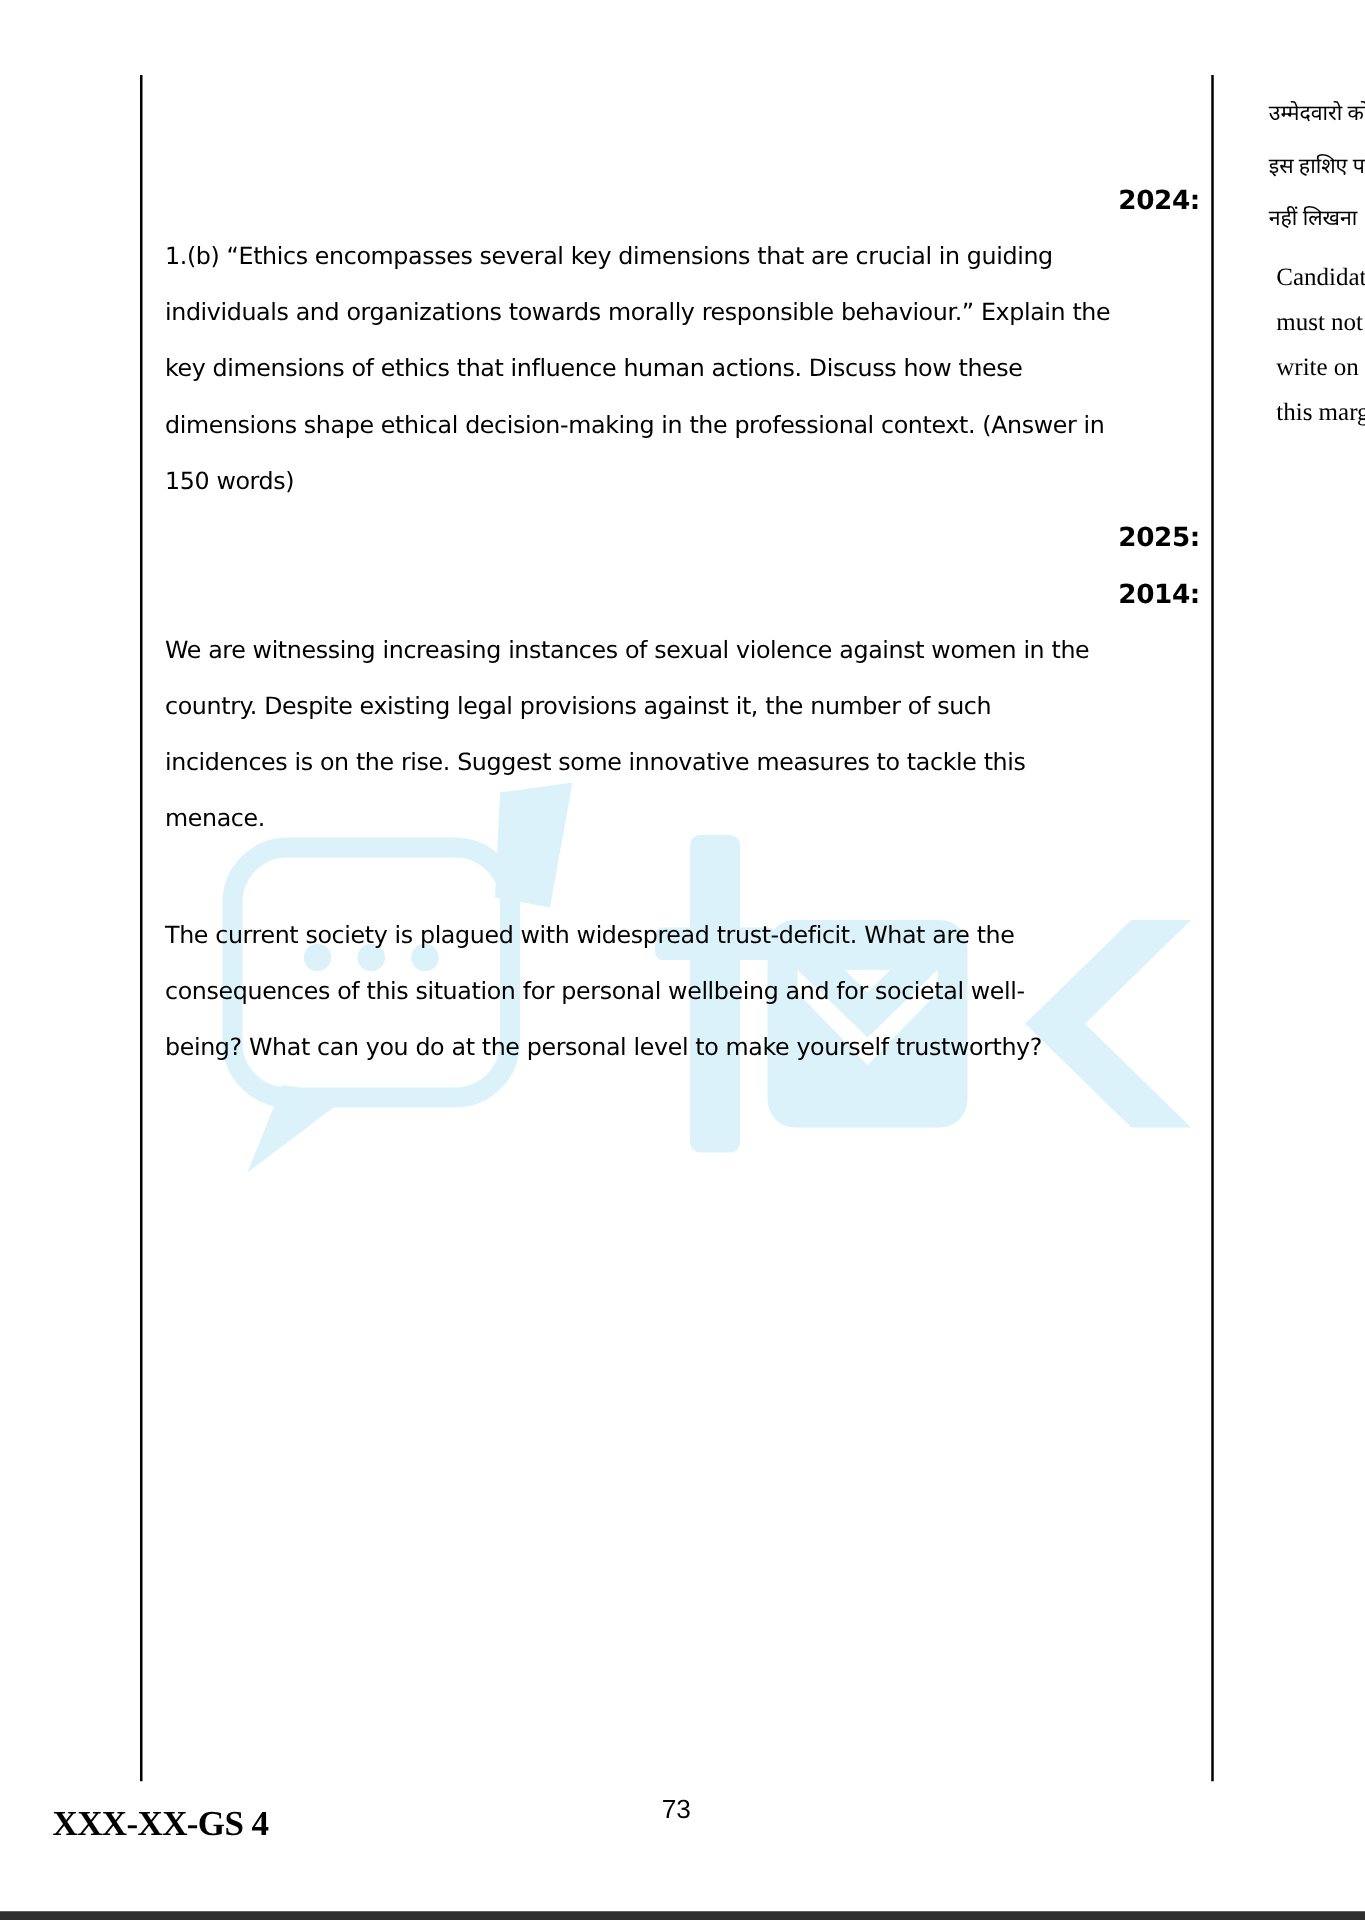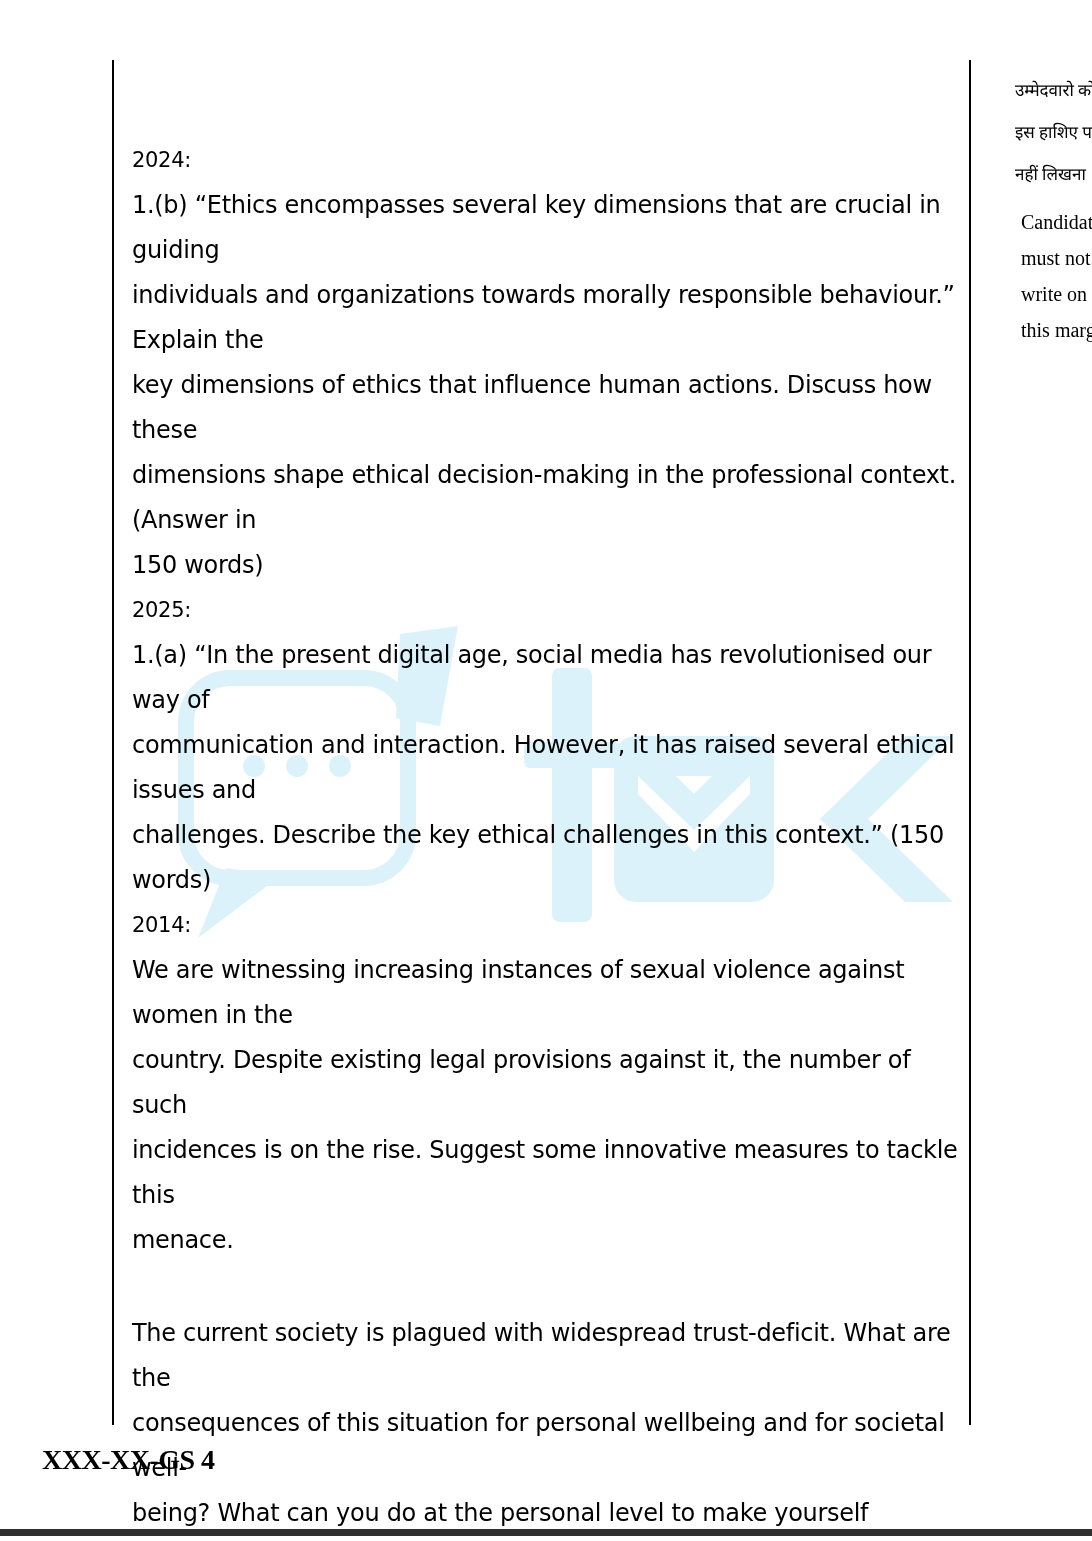--- a/index.html
+++ b/index.html
@@ -9,22 +9,22 @@
   }
   .rule { position:absolute; top:60px; width:2px; height:1365px; background:#000; z-index:3; }
   .rule-left  { left:112px; }
   .rule-right { left:969px; }
 
   .watermark { position:absolute; left:168px; top:626px; z-index:1; }
   .wm-fill   { fill:var(--wm,#dcf2fb); }
   .wm-stroke { fill:none; stroke:var(--wm,#dcf2fb); stroke-width:16px; }
 
   .content { position:absolute; left:132px; top:138px; width:828px; z-index:2; }
-  .year-label { font-weight:normal; font-size:21px; line-height:45px; letter-spacing:-0.3px; }
-  .para { font-size:24px; line-height:45px; white-space:pre-line; letter-spacing:-0.3px; }
+  .year-label { font-weight:bold; font-size:21px; line-height:45px; letter-spacing:-0.3px;text-align:right; }
+  .para { font-size:19px; line-height:45px; white-space:pre-line; letter-spacing:-0.3px; }
   .para-gap { margin-top:48px; }
   .syllabus-heading {
     font-weight:bold; font-size:30px; line-height:70px; white-space:pre-line;
     margin:38px 0 10px 0; word-spacing:5px; letter-spacing:-0.5px;
   }
 
   .margin-note { position:absolute; left:979px; top:70px; width:112px; z-index:2;margin-left:36px; }
   .hindi-note {
     font-family:"Liberation Serif","DejaVu Serif",serif;
     font-size:17px; line-height:42px; white-space:pre-line;
@@ -77,23 +77,20 @@
 
   <div class="content">
     <div class="year-label">2024:</div>
     <div class="para">1.(b) “Ethics encompasses several key dimensions that are crucial in guiding
 individuals and organizations towards morally responsible behaviour.” Explain the
 key dimensions of ethics that influence human actions. Discuss how these
 dimensions shape ethical decision-making in the professional context. (Answer in
 150 words)</div>
 
     <div class="year-label">2025:</div>
-    <div class="para">1.(a) “In the present digital age, social media has revolutionised our way of
-communication and interaction. However, it has raised several ethical issues and
-challenges. Describe the key ethical challenges in this context.” (150 words)</div>
 
 
     <div class="year-label">2014:</div>
     <div class="para">We are witnessing increasing instances of sexual violence against women in the
 country. Despite existing legal provisions against it, the number of such
 incidences is on the rise. Suggest some innovative measures to tackle this
 menace.</div>
 
     <div class="para para-gap">The current society is plagued with widespread trust-deficit. What are the
 consequences of this situation for personal wellbeing and for societal well-
@@ -104,15 +101,16 @@
     <div class="hindi-note">उम्मेदवारो को
 इस हाशिए पर
 नहीं लिखना</div>
     <div class="english-note">Candidates
 must not
 write on
 this margin</div>
   </div>
 
   <div class="footer-code">XXX-XX-GS 4</div>
+  <div class="page-number">73</div>
   <div class="bottom-bar"></div>
 
 </div>
 
 </body></html>

